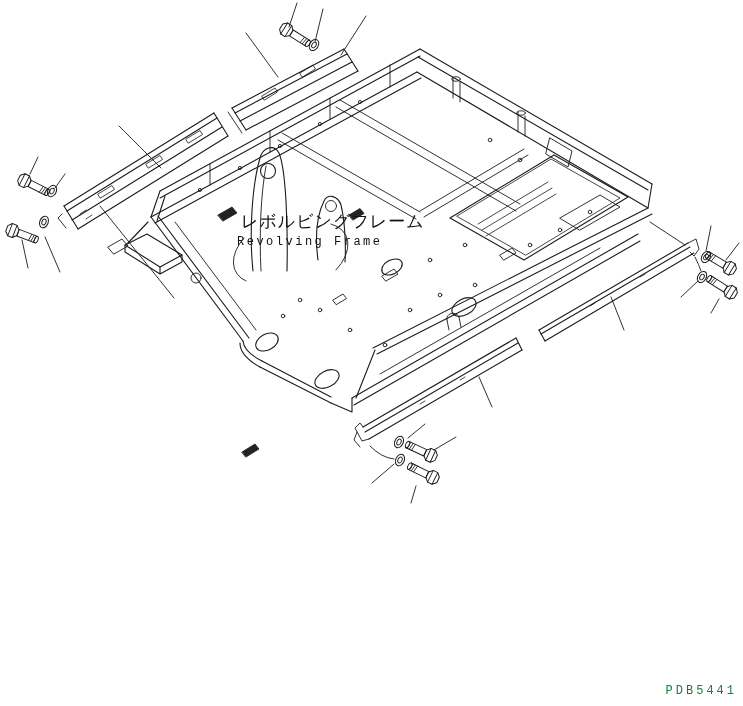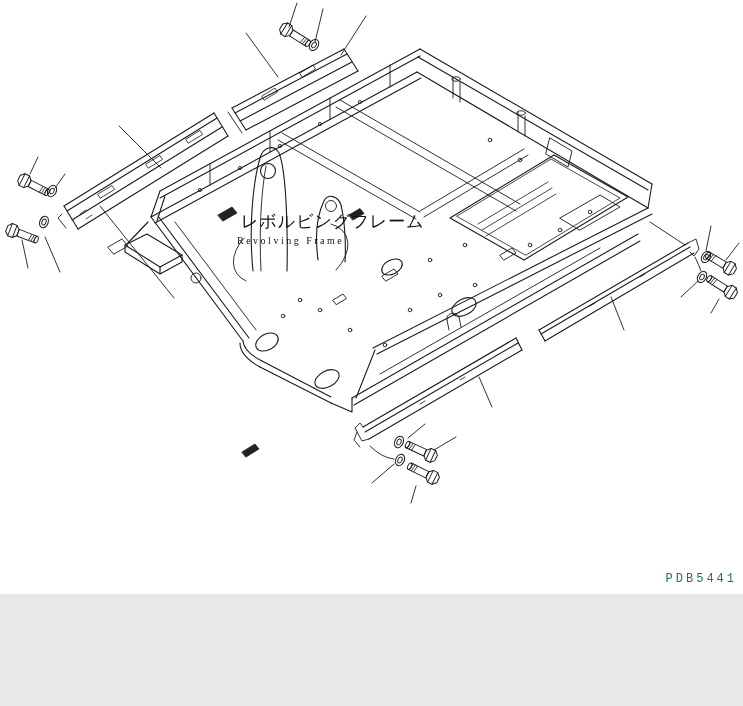--- a/index.html
+++ b/index.html
@@ -1,28 +1,28 @@
 <!DOCTYPE html>
 <html><head>
 <meta charset="utf-8">
 <style>
   html,body{margin:0;padding:0;background:#e8e8e8;}
   .sheet{
-    position:relative;width:743px;height:594px;background:#ffffff;
+    position:relative;width:743px;height:706px;background:#ffffff;
     overflow:hidden;font-family:"Liberation Mono","DejaVu Sans Mono",monospace;
   }
   .sheet svg{position:absolute;left:0;top:0;}
   .label-ja{
     position:absolute;left:241px;top:210px;width:220px;
     font-family:"DejaVu Sans","Liberation Sans",sans-serif;
     font-size:17px;letter-spacing:1px;color:#111;white-space:nowrap;
   }
   .label-en{
     position:absolute;left:237px;top:235px;width:220px;
-    font-size:10px;letter-spacing:2.5px;color:#111;white-space:nowrap;font-family:Liberation Serif, serif;
+    font-size:12px;letter-spacing:2.5px;color:#111;white-space:nowrap;
   }
   .sheet-code{
     position:absolute;right:6px;bottom:8px;
     font-size:12px;letter-spacing:3px;color:#15803d;white-space:nowrap;
   }
 </style>
 </head>
 <body>
 
 <div class="sheet">

